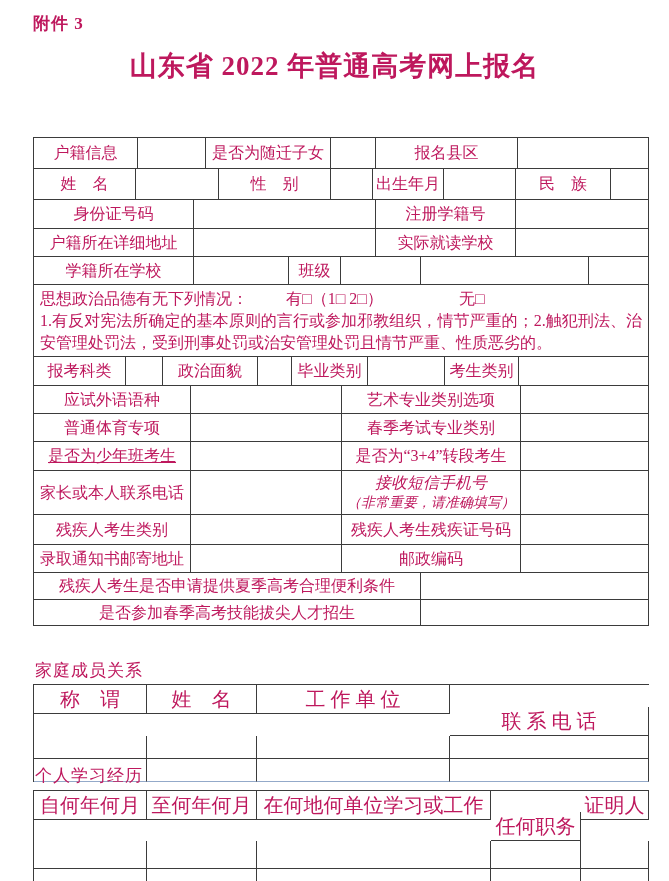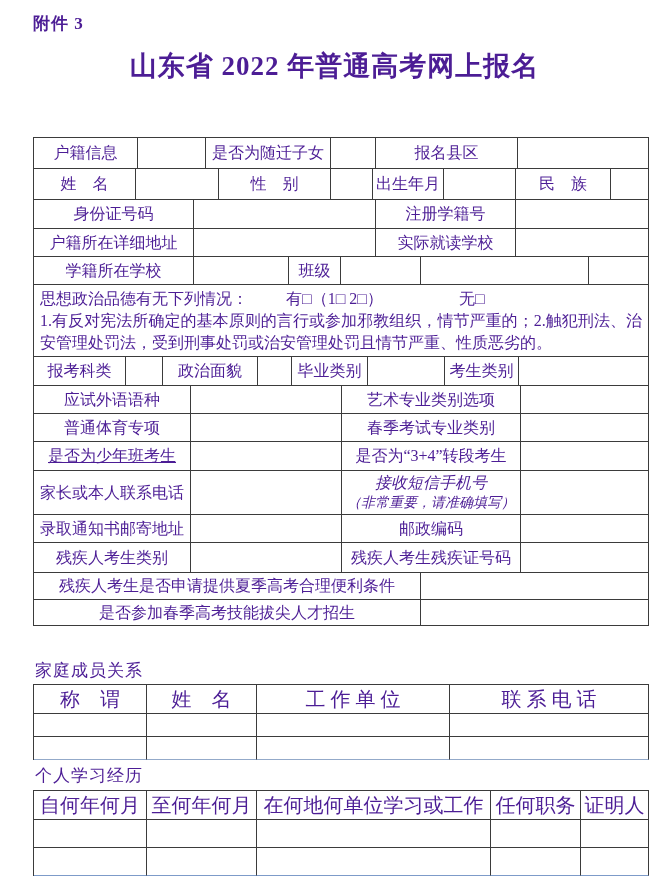--- a/index.html
+++ b/index.html
@@ -1,21 +1,21 @@
 <!DOCTYPE html>
 <html><head>
 <meta charset="utf-8">
 <style>
   html,body{margin:0;padding:0;background:#ffffff;}
   .page{
     position:relative;
     width:669px;height:881px;
     background:#ffffff;
     font-family:"Liberation Serif","DejaVu Serif",serif;
-    color:#4c1d95;
+    color:#be185d;
     overflow:hidden;
   }
   .attachment{
     position:absolute;left:33px;top:12px;
     font-size:17px;font-weight:bold;letter-spacing:1px;
   }
   .title{
     position:absolute;top:48px;left:0;width:100%;
     text-align:center;font-weight:bold;
     font-size:27px;line-height:36px;letter-spacing:1px;
@@ -159,54 +159,54 @@
       <div class="cell" style="width:157px;height:44px;">家长或本人联系电话</div>
       <div class="cell" style="width:151px;height:44px;"></div>
       <div class="cell two-line" style="width:179px;height:44px;font-style:italic;">
         <div>接收短信手机号</div>
         <div class="sub">（非常重要，请准确填写）</div>
       </div>
       <div class="cell" style="width:128px;height:44px;"></div>
     </div>
 
     <div class="row">
+      <div class="cell" style="width:157px;height:30px;">残疾人考生类别</div>
+      <div class="cell" style="width:151px;height:30px;"></div>
+      <div class="cell" style="width:179px;height:30px;">残疾人考生残疾证号码</div>
+      <div class="cell" style="width:128px;height:30px;"></div>
+    </div>
+
+    <div class="row">
       <div class="cell" style="width:157px;height:28px;">录取通知书邮寄地址</div>
       <div class="cell" style="width:151px;height:28px;"></div>
       <div class="cell" style="width:179px;height:28px;">邮政编码</div>
       <div class="cell" style="width:128px;height:28px;"></div>
     </div>
 
     <div class="row">
-      <div class="cell" style="width:157px;height:30px;">残疾人考生类别</div>
-      <div class="cell" style="width:151px;height:30px;"></div>
-      <div class="cell" style="width:179px;height:30px;">残疾人考生残疾证号码</div>
-      <div class="cell" style="width:128px;height:30px;"></div>
-    </div>
-
-    <div class="row">
       <div class="cell" style="width:387px;height:27px;">残疾人考生是否申请提供夏季高考合理便利条件</div>
       <div class="cell" style="width:228px;height:27px;"></div>
     </div>
 
     <div class="row">
       <div class="cell" style="width:387px;height:26px;">是否参加春季高考技能拔尖人才招生</div>
       <div class="cell" style="width:228px;height:26px;"></div>
     </div>
 
 
   </div>
 
   <div class="section-heading" style="top:659px;">家庭成员关系</div>
 
   <div class="tbl tbl-family">
     <div class="row">
       <div class="cell hdr" style="width:113px;height:29px;">称　谓</div>
       <div class="cell hdr" style="width:110px;height:29px;">姓　名</div>
       <div class="cell hdr" style="width:193px;height:29px;">工 作 单 位</div>
-      <div class="cell hdr" style="width:199px;height:29px;">联 系 电 话</div>
+      <div class="cell hdr" style="width:199px;height:29px;margin-top:22px;">联 系 电 话</div>
     </div>
     <div class="row">
       <div class="cell" style="width:113px;height:23px;"></div>
       <div class="cell" style="width:110px;height:23px;"></div>
       <div class="cell" style="width:193px;height:23px;"></div>
       <div class="cell" style="width:199px;height:23px;"></div>
     </div>
     <div class="row">
       <div class="cell" style="width:113px;height:23px;"></div>
       <div class="cell" style="width:110px;height:23px;"></div>
@@ -215,21 +215,21 @@
     </div>
   </div>
 
   <div class="section-heading" style="top:764px;">个人学习经历</div>
 
   <div class="tbl tbl-edu">
     <div class="row">
       <div class="cell hdr" style="width:113px;height:29px;">自何年何月</div>
       <div class="cell hdr" style="width:110px;height:29px;">至何年何月</div>
       <div class="cell hdr" style="width:234px;height:29px;">在何地何单位学习或工作</div>
-      <div class="cell hdr" style="width:90px;height:29px;">任何职务</div>
+      <div class="cell hdr" style="width:90px;height:29px;margin-top:21px;">任何职务</div>
       <div class="cell hdr" style="width:68px;height:29px;">证明人</div>
     </div>
     <div class="row">
       <div class="cell" style="width:113px;height:28px;"></div>
       <div class="cell" style="width:110px;height:28px;"></div>
       <div class="cell" style="width:234px;height:28px;"></div>
       <div class="cell" style="width:90px;height:28px;"></div>
       <div class="cell" style="width:68px;height:28px;"></div>
     </div>
     <div class="row">

